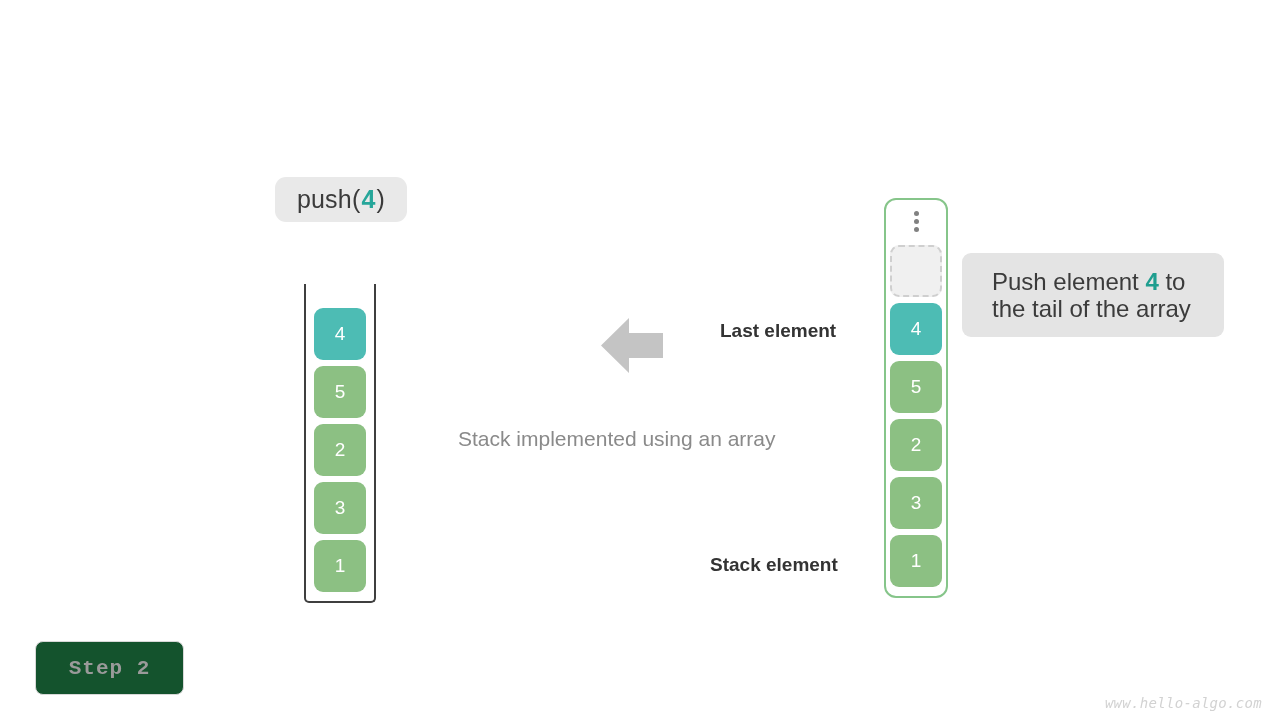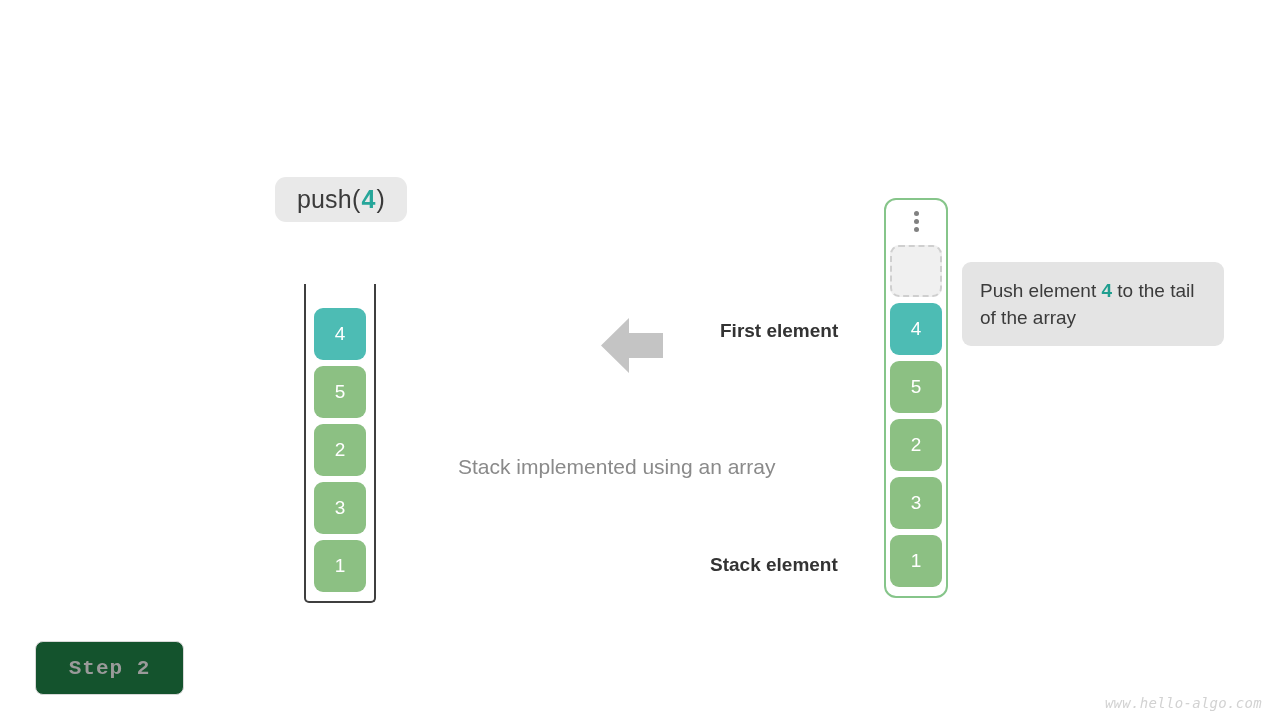--- a/index.html
+++ b/index.html
@@ -144,34 +144,33 @@
     color: #333333;
     white-space: nowrap;
   }
   .caption {
     position: absolute;
     left: 458px;
     top: 427px;
     font-size: 21px;
     color: #8a8a8a;
     white-space: nowrap;
-    margin-top: 28px;
   }
 
   
   .note {
     position: absolute;
     left: 962px;
-    top: 262px;
+    top: 253px;
     width: 262px;
-    padding: 15px 18px;
+    padding: 15px 30px;
     box-sizing: border-box;
     background: #e4e4e4;
     border-radius: 9px;
-    font-size: 19px;
+    font-size: 24px;
     line-height: 27px;
     color: #3b3b3b;
   }
   .note .accent {
     color: #1f9e8f;
     font-weight: 700;
   }
 
   
   .step-badge {
@@ -233,21 +232,21 @@
         <span>1</span>
       </div>
   </div>
 
   <div class="arrow">
     <svg width="62" height="55" viewBox="0 0 62 55" xmlns="http://www.w3.org/2000/svg">
       <path d="M0 27.5 L28 0 L28 15 L62 15 L62 40 L28 40 L28 55 Z" fill="#c4c4c4"></path>
     </svg>
   </div>
 
-  <div class="label-last">First element</div>
+  <div class="label-last">Last element</div>
   <div class="label-first">Stack element</div>
   <div class="caption">Stack implemented using an array</div>
 
   <div class="right-array">
     <div class="dots">
       <i></i>
         <i></i>
         <i></i>
     </div>
     <div class="cell empty">

